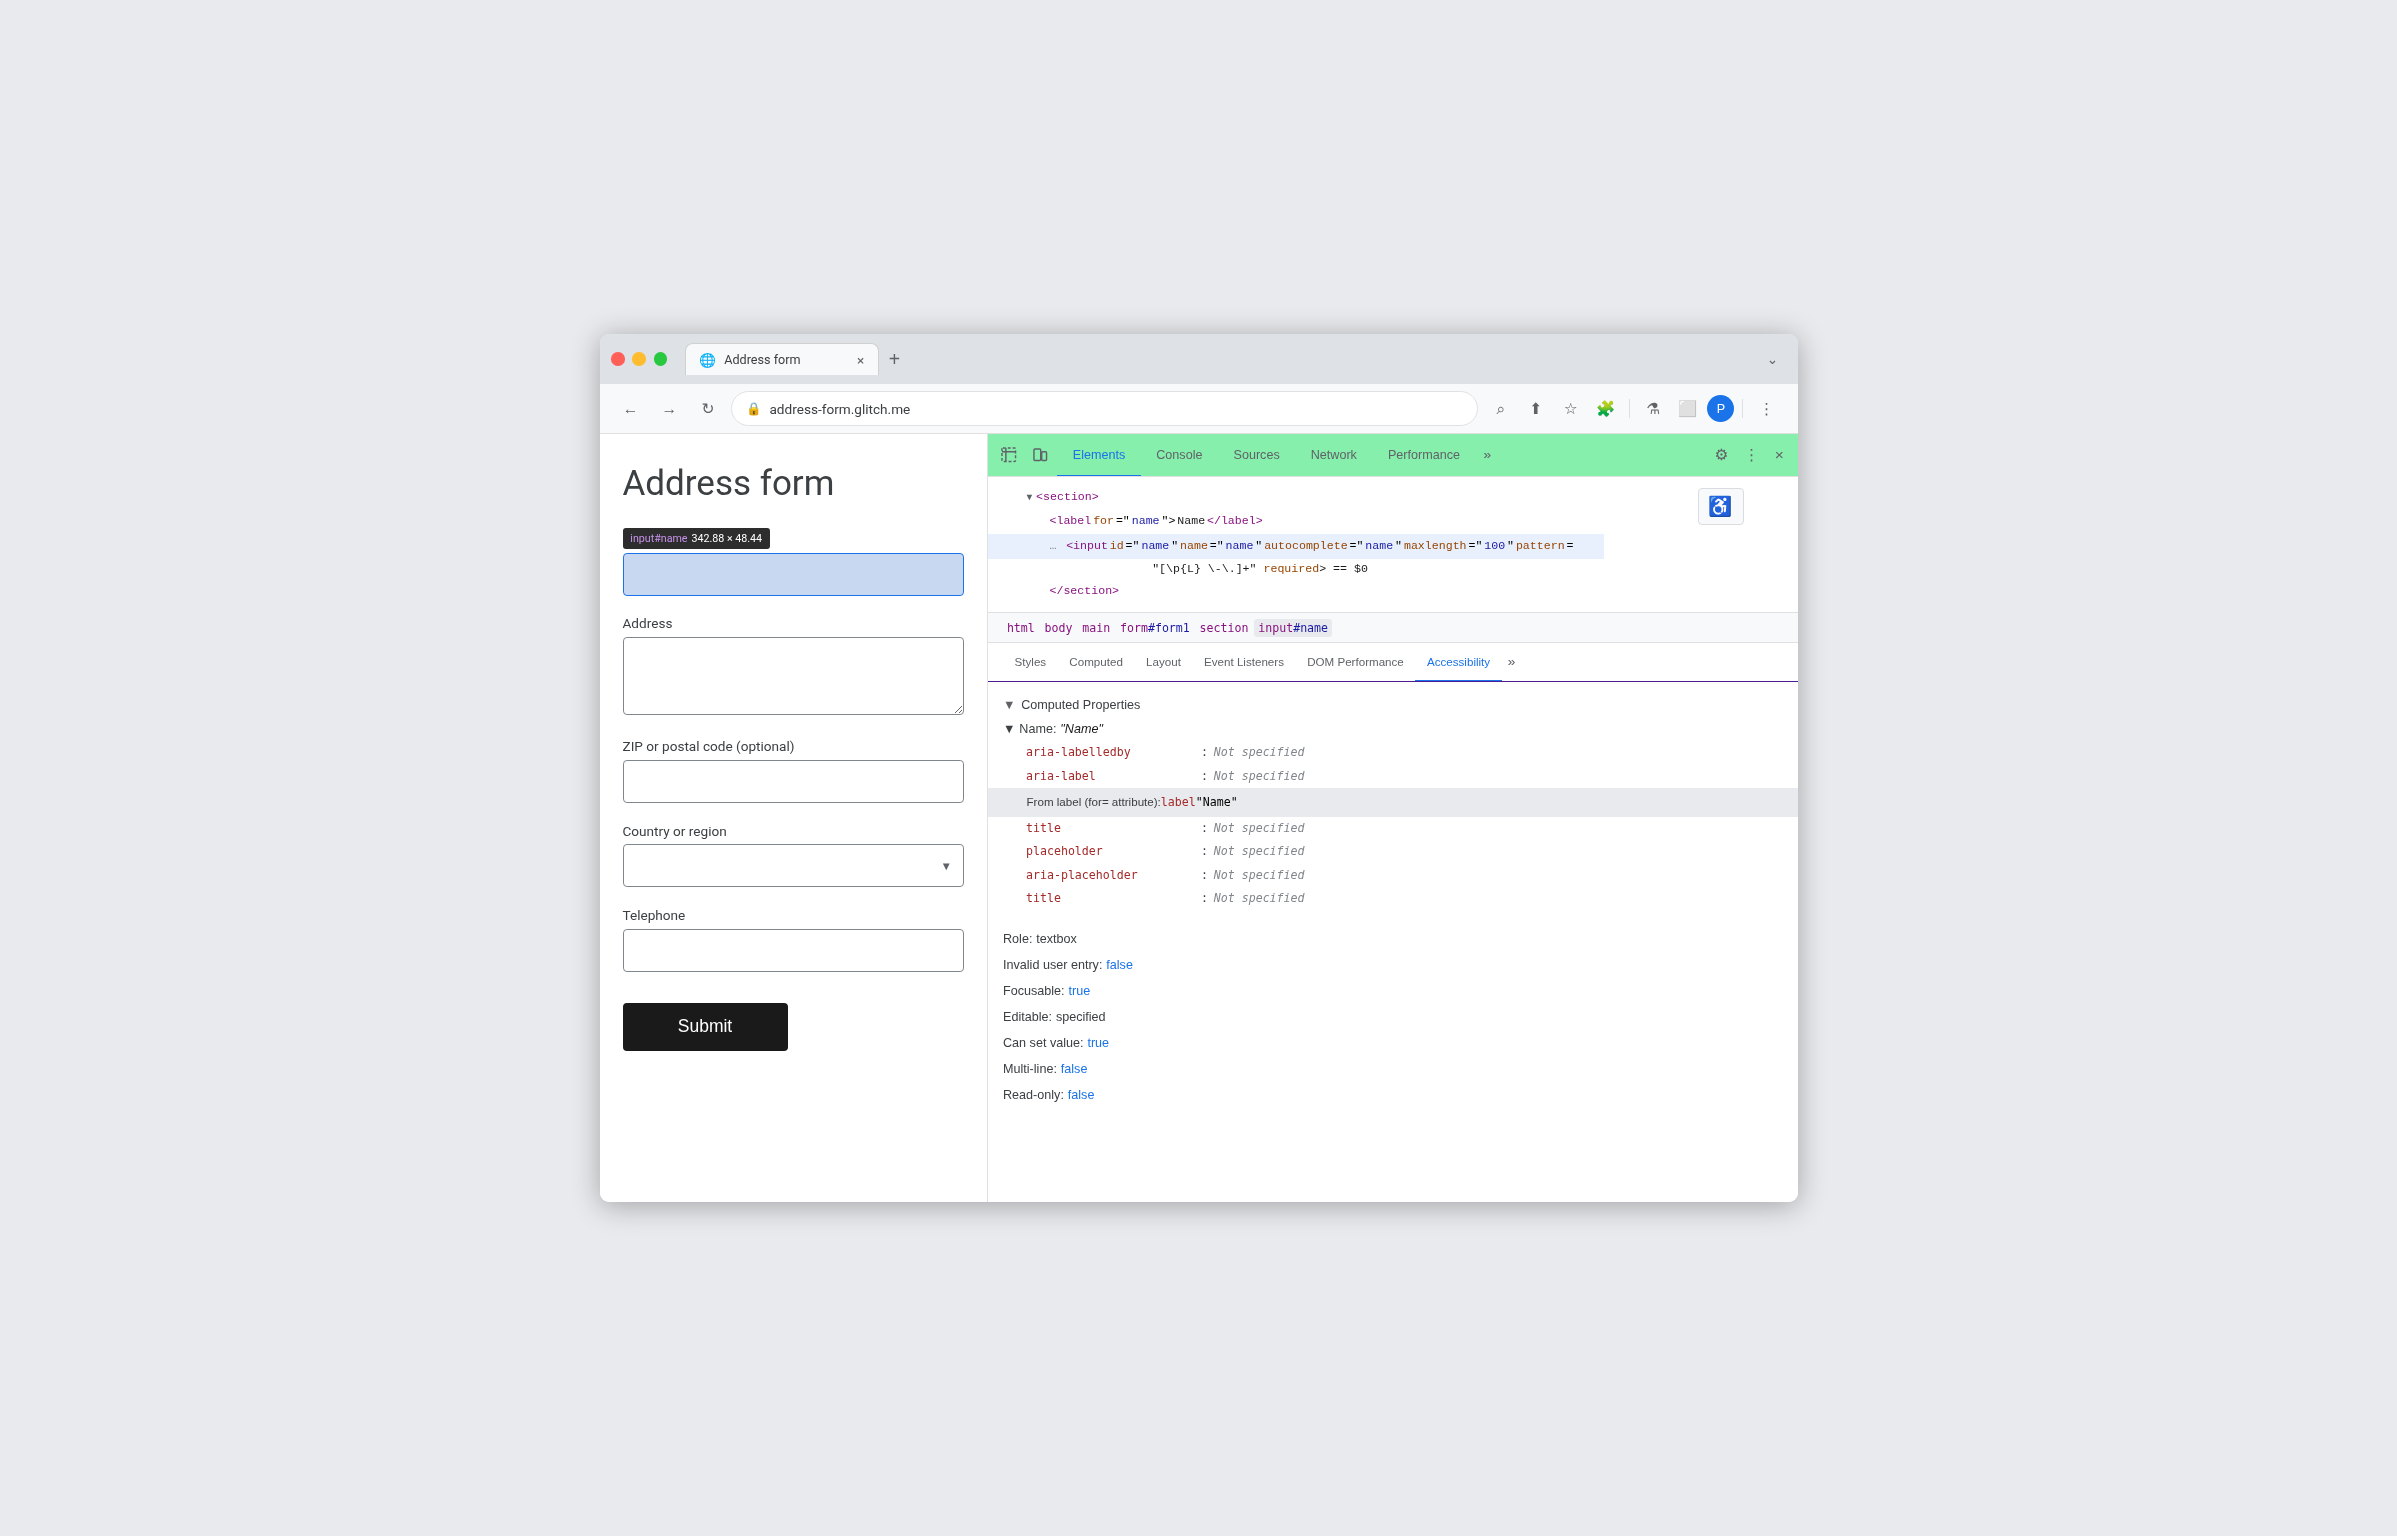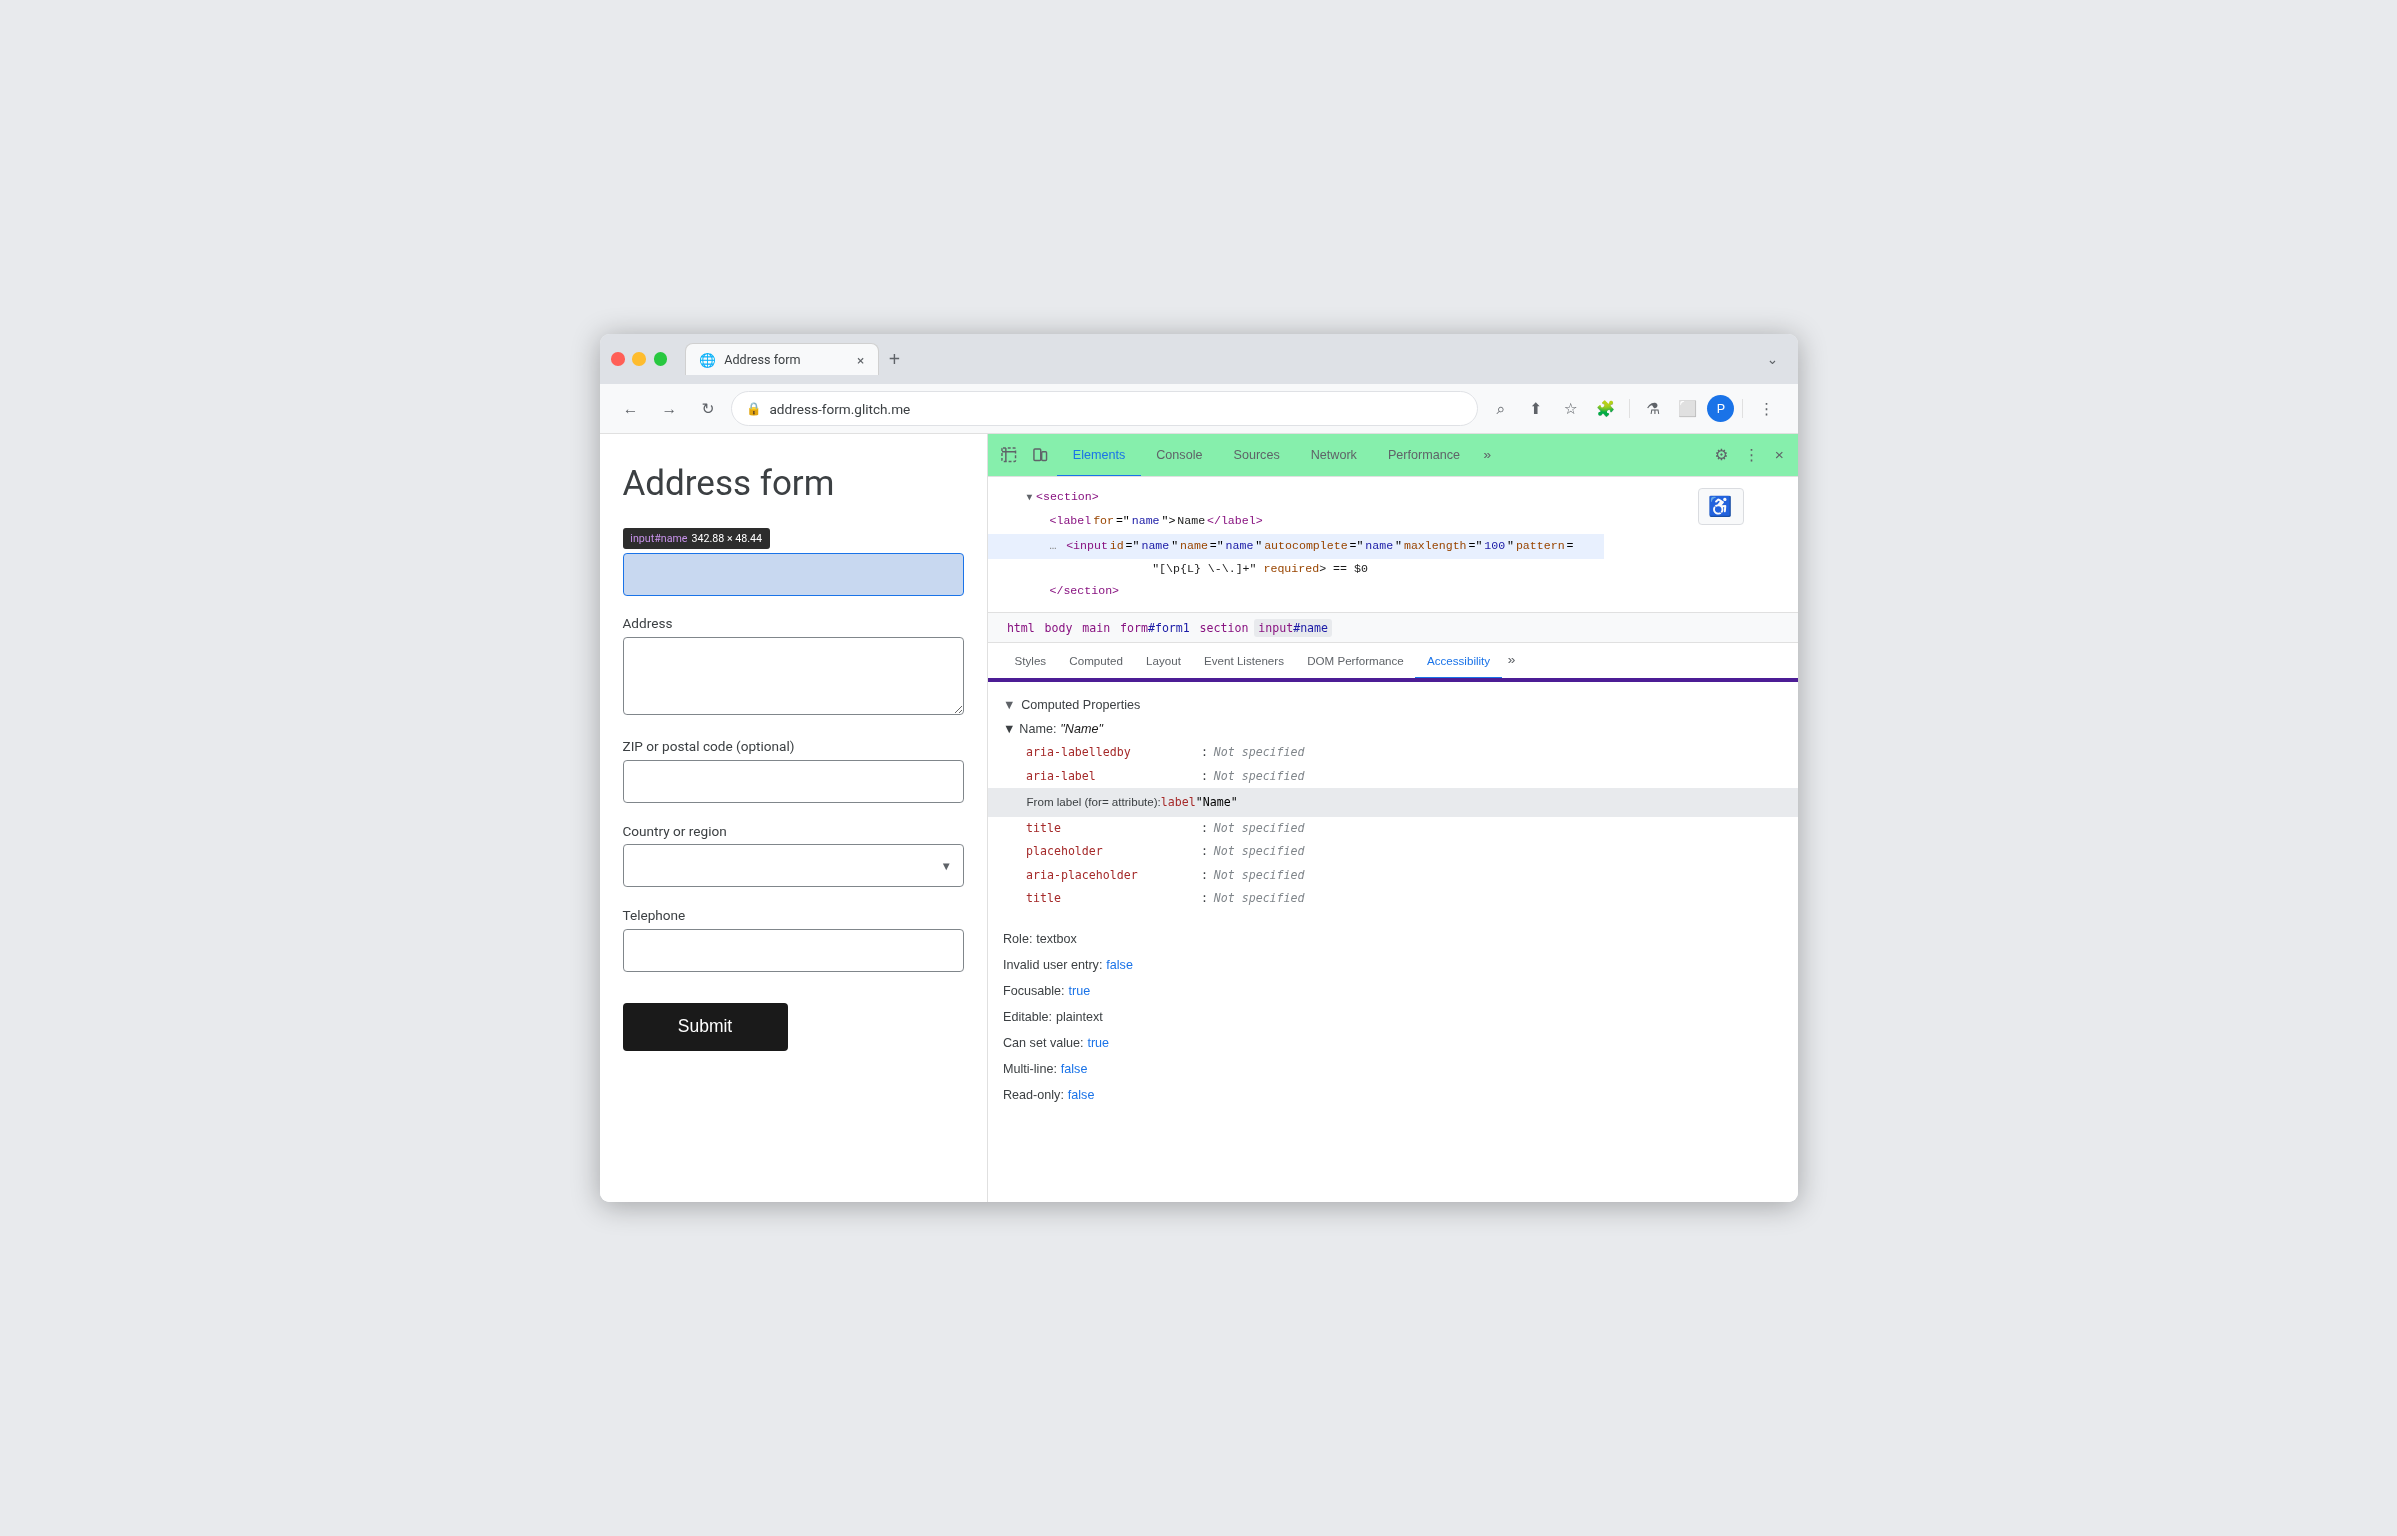--- a/index.html
+++ b/index.html
@@ -388,21 +388,21 @@
     .breadcrumb-form-id { color: #1a1aa6; margin-top: 6px; }
     .breadcrumb-section { color: #881280; }
     .breadcrumb-input { color: #881280; }
     .breadcrumb-input-id { color: #1a1aa6; }
 
     
     .props-tabs {
       display: flex;
       align-items: center;
       padding: 0 15.5px;
-      border-bottom: 4px solid #4c1d95;
+      border-bottom: 1px solid #4c1d95;
       background: white;
       height: 39px;
       gap: 0;
     }
     .props-tab {
       padding: 0 11.6px;
       height: 100%;
       display: flex;
       align-items: center;
       font-size: 11.6px;
@@ -778,21 +778,21 @@
             <span class="plain-prop-value plain-prop-value-blue">false</span>
           </div>
 
           <div class="plain-prop-row">
             <span class="plain-prop-name">Focusable:</span>
             <span class="plain-prop-value plain-prop-value-blue">true</span>
           </div>
 
           <div class="plain-prop-row">
             <span class="plain-prop-name">Editable:</span>
-            <span class="plain-prop-value plain-prop-value-plain">plaintext</span>
+            <span class="plain-prop-value plain-prop-value-plain">specified</span>
           </div>
 
           <div class="plain-prop-row">
             <span class="plain-prop-name">Can set value:</span>
             <span class="plain-prop-value plain-prop-value-blue">true</span>
           </div>
 
           <div class="plain-prop-row">
             <span class="plain-prop-name">Multi-line:</span>
             <span class="plain-prop-value plain-prop-value-blue">false</span>

